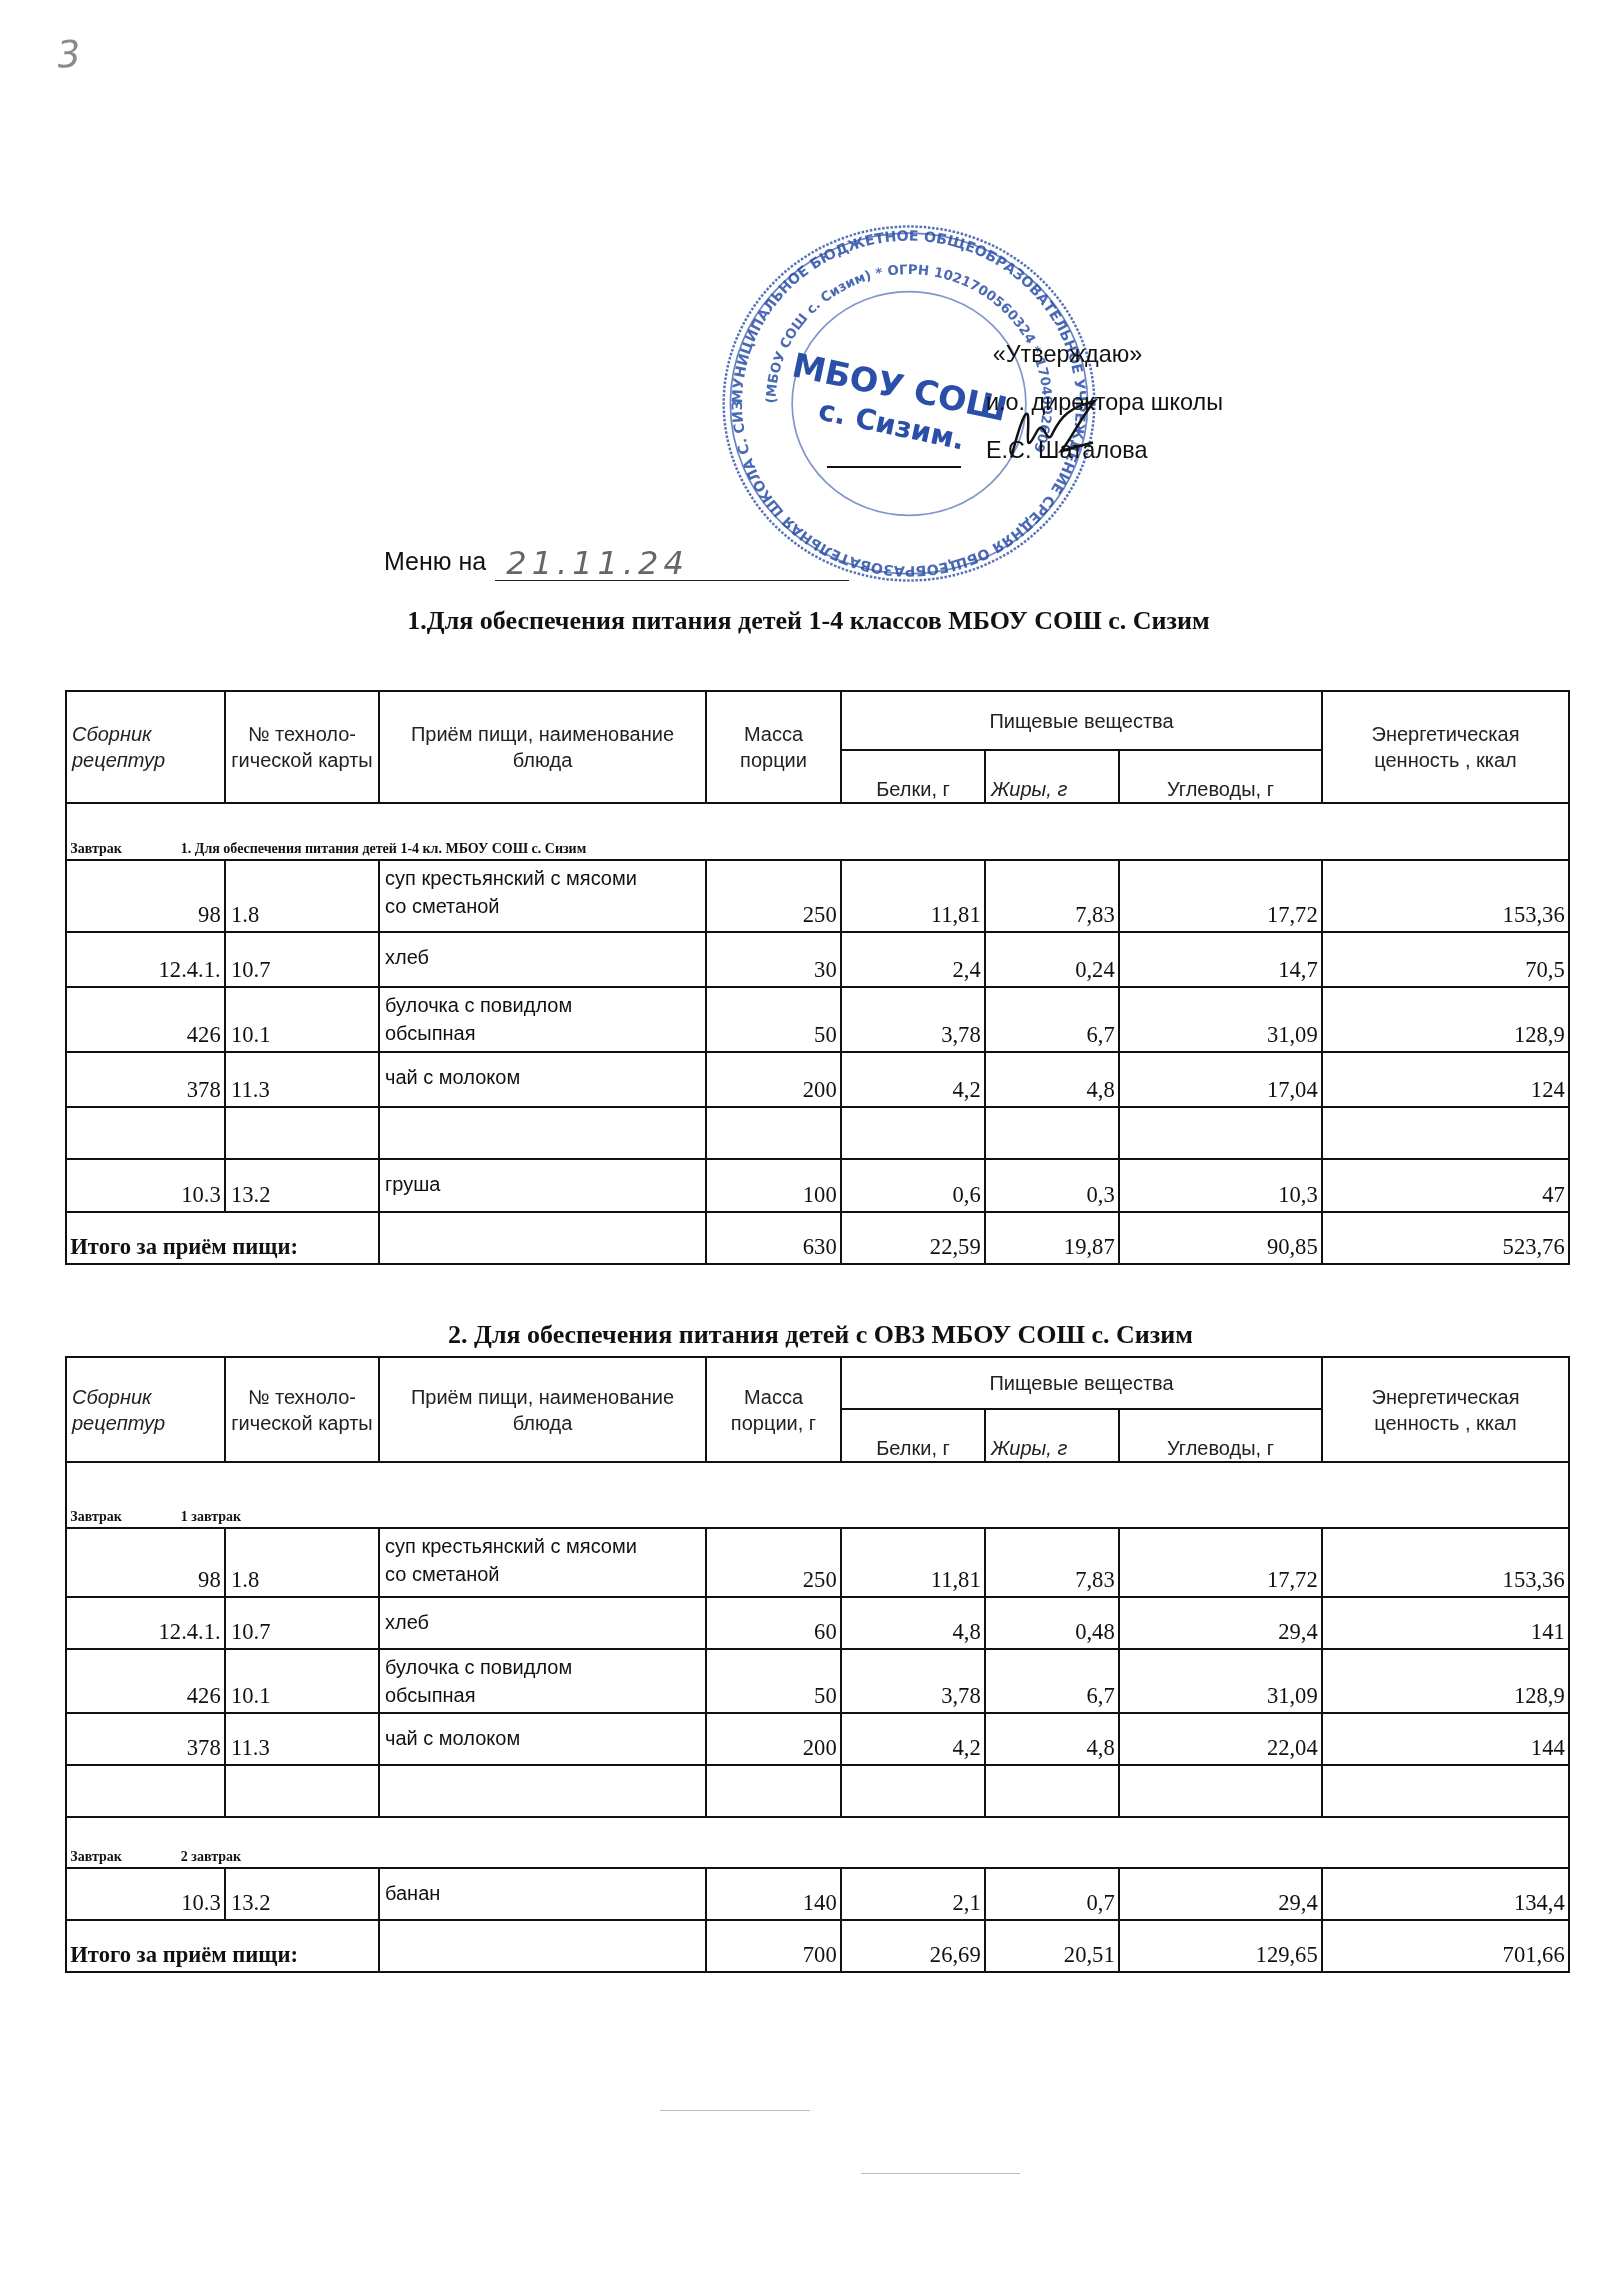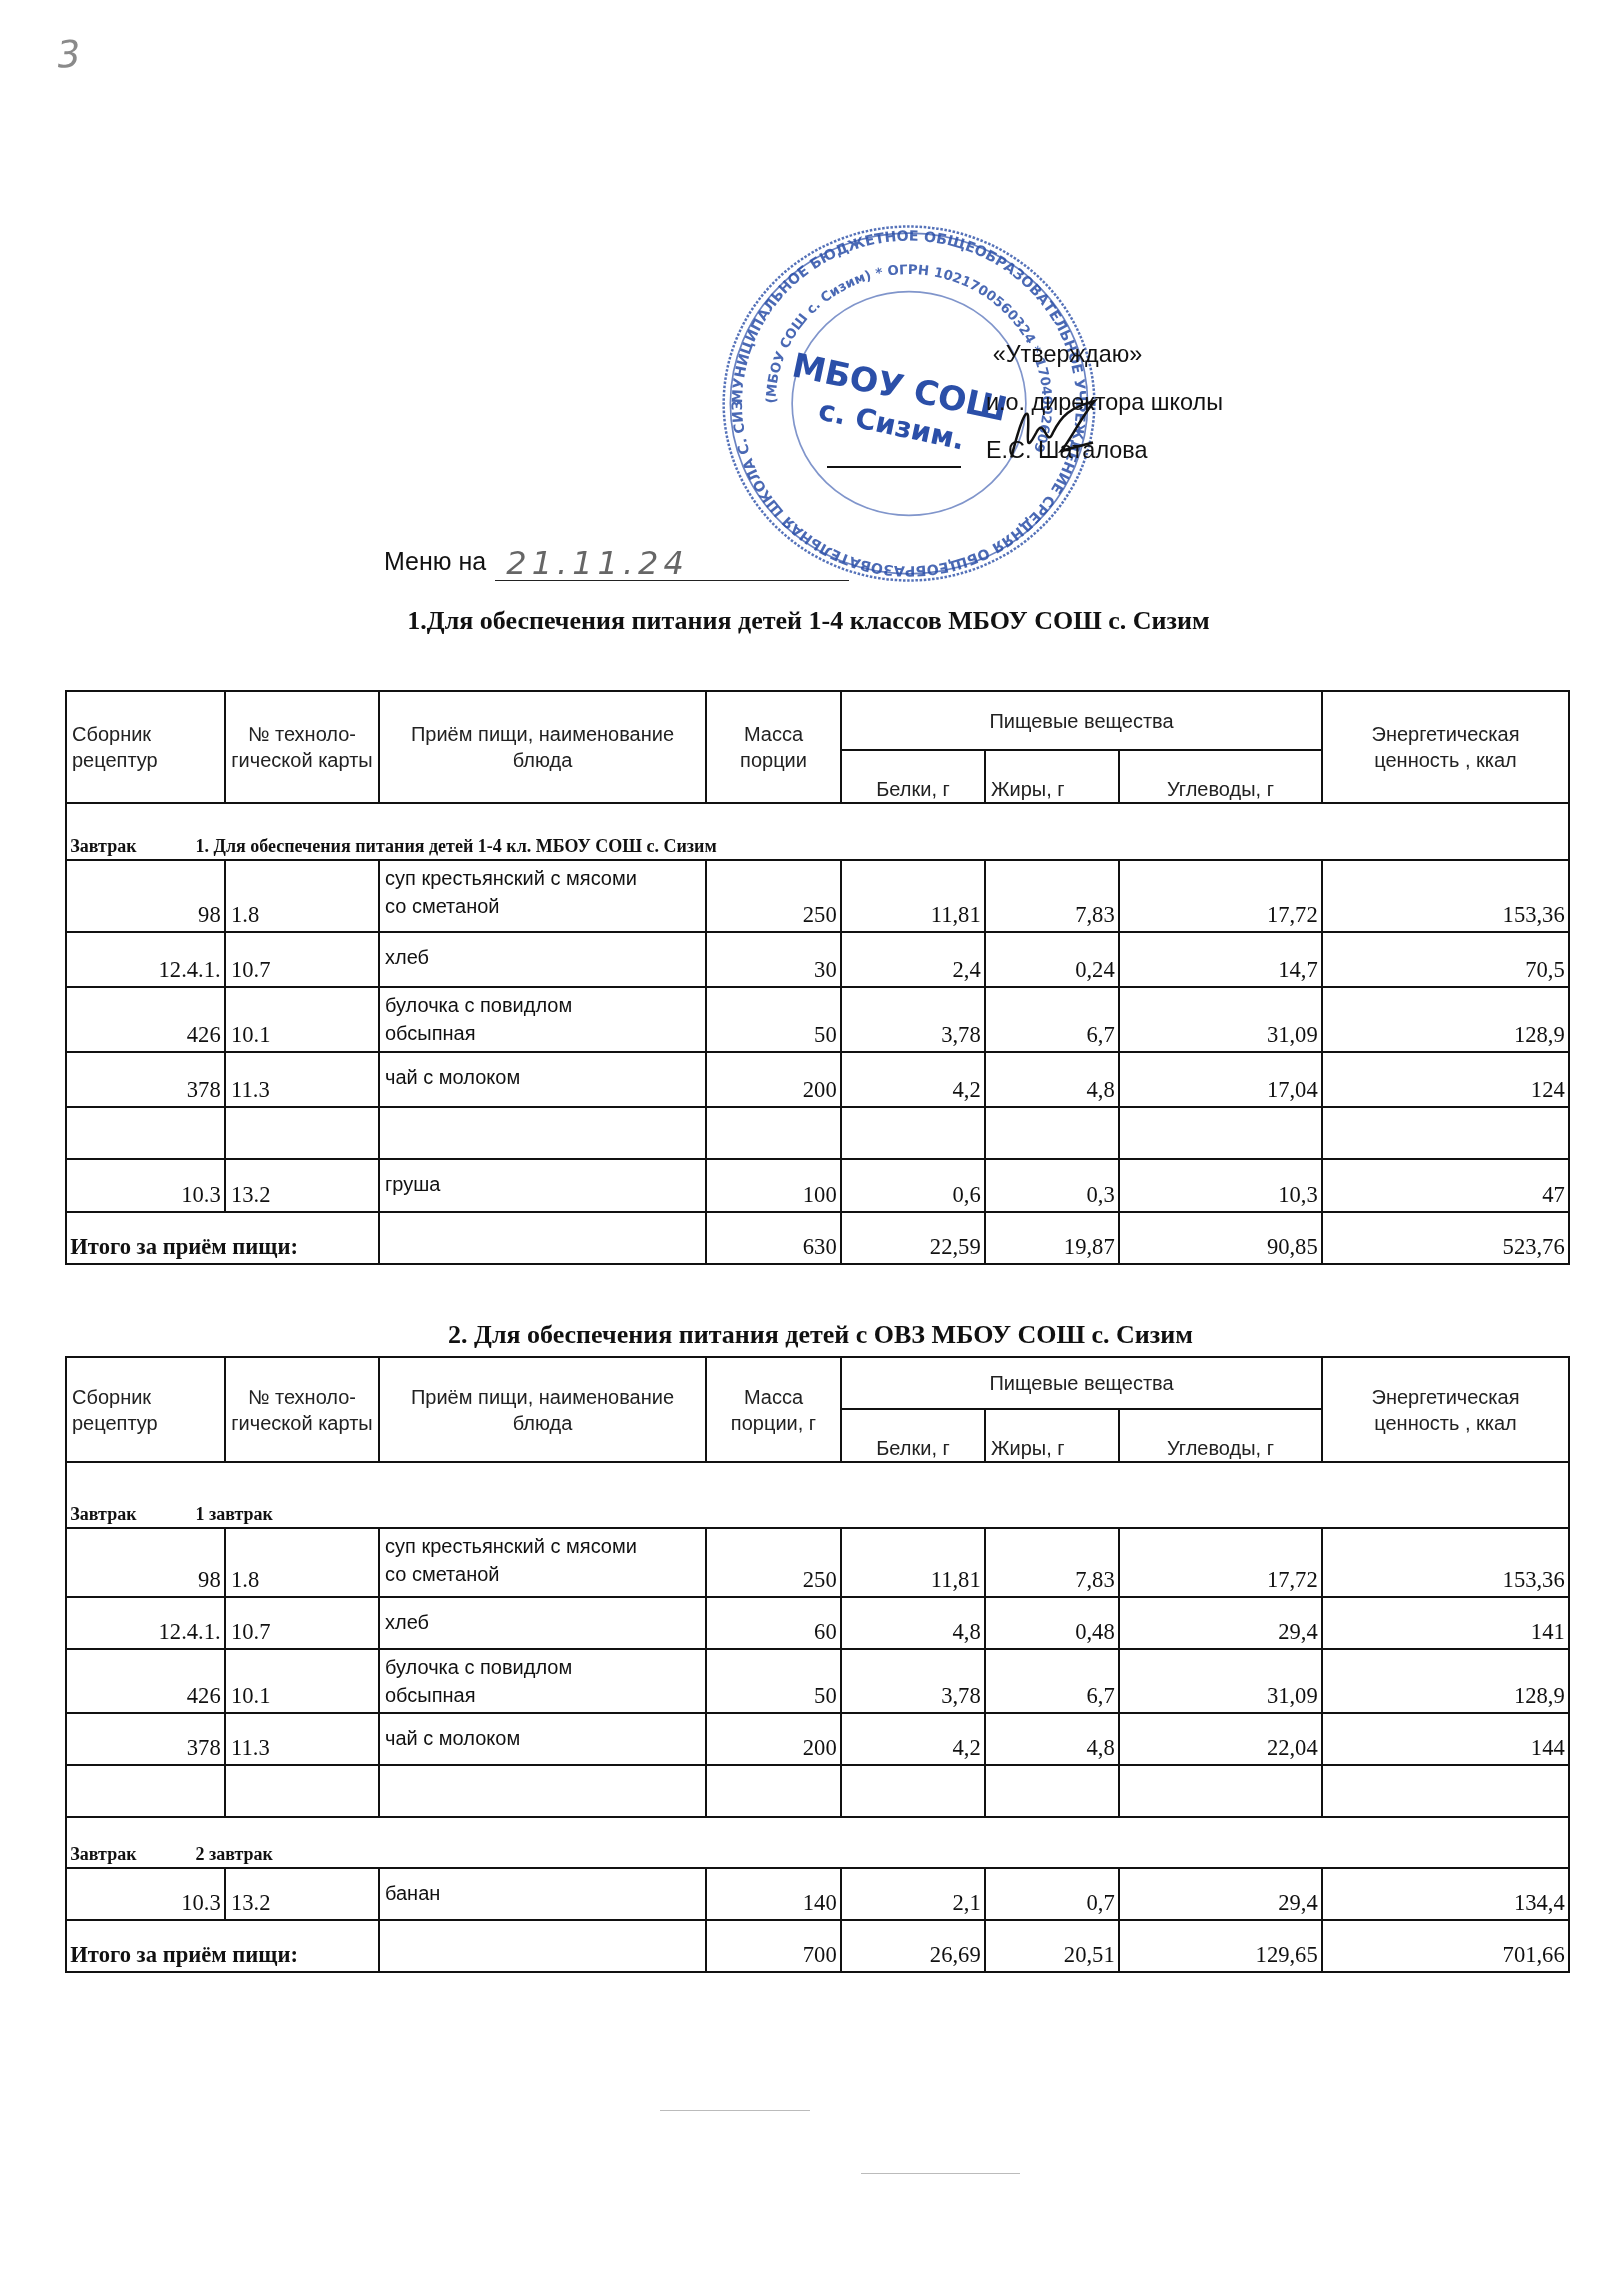--- a/index.html
+++ b/index.html
@@ -43,30 +43,30 @@
   table.menu {
     position: absolute; left: 65px; width: 1502px; border-collapse: collapse; table-layout: fixed;
   }
   table.menu td, table.menu th {
     border: 2.1px solid #111; padding: 0 5px; font-weight: normal; vertical-align: bottom;
   }
   table.menu th {
     font-family: "Liberation Sans", sans-serif; font-size: 20px; text-align: center; vertical-align: middle;
     line-height: 26px; color: #222;
   }
-  table.menu th.left { text-align: left; }
+  table.menu th.left { text-align: left; font-style: italic; }
   table.menu td.num { text-align: right; font-size: 22.6px; padding-right: 3.3px; padding-bottom: 3.3px; }
   table.menu td.code { text-align: left; font-size: 22.6px; padding-bottom: 3.3px; }
   table.menu td.dish {
     font-family: "Liberation Sans", sans-serif; font-size: 20px; line-height: 28px; text-align: left;
     vertical-align: top; padding-top: 3.3px;
   }
   table.menu td.dish.single { vertical-align: top; padding-top: 10px; margin-top: 32px; }
   table.menu td.section-row {
-    font-size: 18px; font-weight: bold; padding-left: 3.3px; padding-bottom: 1.7px;
+    font-size: 14px; font-weight: bold; padding-left: 3.3px; padding-bottom: 1.7px;
   }
   table.menu td.section-row span.gap { display: inline-block; width: 59px; }
   table.menu td.total-label { font-size: 22.6px; font-weight: bold; padding-left: 3.3px; padding-bottom: 3.3px; }
   .scan-dots { position: absolute; background: #bbb; height: 0.8px; }
 </style>
 </head>
 <body>
 
 <div class="page-num">3</div>
 

